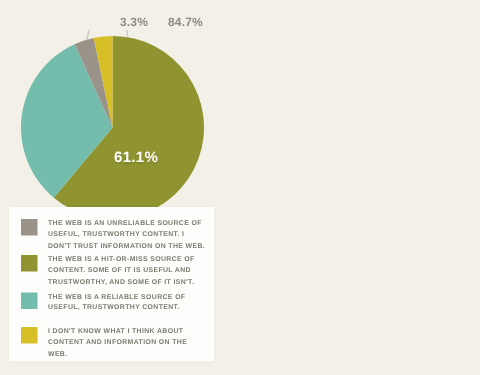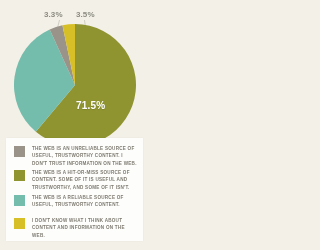--- a/index.html
+++ b/index.html
@@ -50,20 +50,21 @@
   #label-major { left: 62px; top: 76px; }
   #label-second { left: 20px; top: 51px; }
 
   .callout-label {
     position: absolute;
     color: #8c8c82;
     font-weight: bold;
     font-size: 8px;
     letter-spacing: 0.1px;
     white-space: nowrap;
+    margin-left: 36px;
   }
   #callout-0 { left: 44px; top: 10px; }
   #callout-1 { left: 76px; top: 10px; }
 
   .leader {
     position: absolute;
     background: #cfccc1;
     width: 1px;
   }
   #leader-0 { left: 59px; top: 20px; height: 12px; transform: rotate(14deg); transform-origin: top center; }
@@ -111,33 +112,33 @@
 </style>
 </head>
 <body>
 
 <div id="chart-area">
 
   <div id="leader-0" class="leader"></div>
   <div id="leader-1" class="leader"></div>
 
   <div id="callout-0" class="callout-label">3.3%</div>
-  <div id="callout-1" class="callout-label">3.5%</div>
+  <div id="callout-1" class="callout-label">84.7%</div>
 
   <div id="pie-wrap">
     <svg id="pie-svg" viewBox="0 0 100 100">
       <g id="pie-slices">
           <path d="M 50 50 L 50.000 0.000 A 50 50 0 1 1 17.887 88.325 Z" fill="#8f9430"></path>
           <path d="M 50 50 L 17.887 88.325 A 50 50 0 0 1 29.281 4.495 Z" fill="#74bcab"></path>
           <path d="M 50 50 L 29.281 4.495 A 50 50 0 0 1 39.707 1.071 Z" fill="#9a9389"></path>
           <path d="M 50 50 L 39.707 1.071 A 50 50 0 0 1 50.000 0.000 Z" fill="#d7bf28"></path>
         </g>
     </svg>
 
-    <div id="label-major" class="slice-label">71.5%</div>
+    <div id="label-major" class="slice-label">61.1%</div>
   </div>
 </div>
 
 <div id="legend-card">
 
   <div class="legend-row legend-row-0">
     <span class="swatch" style="background: rgb(154, 147, 137);"></span>
     <span class="legend-text">THE WEB IS AN UNRELIABLE SOURCE OF USEFUL, TRUSTWORTHY CONTENT. I DON'T TRUST INFORMATION ON THE WEB.</span>
   </div>
 

